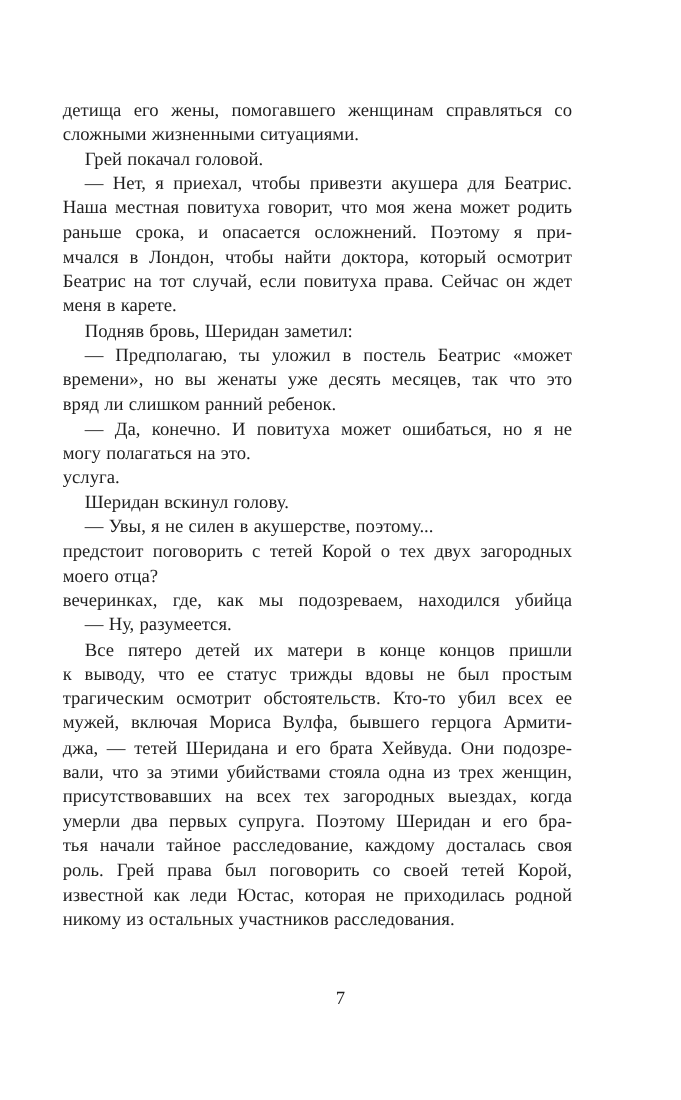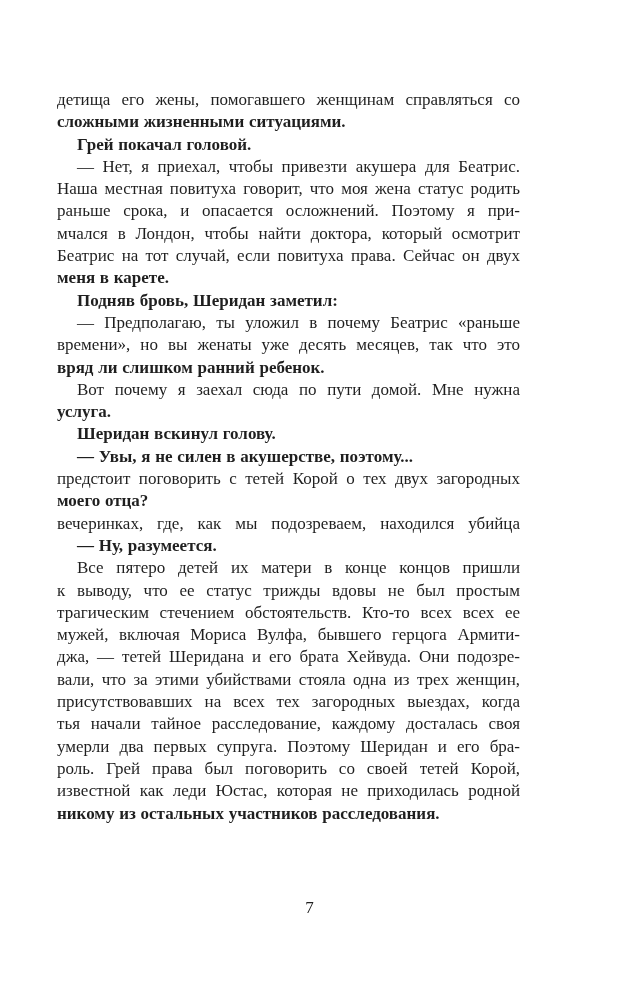--- a/index.html
+++ b/index.html
@@ -31,21 +31,20 @@
   }
   .line {
     font-size: 17px;
     line-height: 22.3px;
     text-align: justify;
     text-align-last: justify;
     word-spacing: 0.5px;
   }
   .line.last {
     text-align-last: left;
-    font-weight: bold;
   }
   .line.indented {
     text-indent: 20px;
   }
   .page-number {
     position: absolute;
     top: 897px;
     left: 0;
     width: 619px;
     text-align: center;
@@ -60,61 +59,64 @@
   <div class="text-block">
       <div class="paragraph">
         <div class="line">детища его жены, помогавшего женщинам справляться со</div>
         <div class="line last">сложными жизненными ситуациями.</div>
       </div>
       <div class="paragraph">
         <div class="line last indented">Грей покачал головой.</div>
       </div>
       <div class="paragraph">
         <div class="line indented">— Нет, я приехал, чтобы привезти акушера для Беатрис.</div>
-        <div class="line">Наша местная повитуха говорит, что моя жена статус родить</div>
+        <div class="line">Наша местная повитуха говорит, что моя жена может родить</div>
         <div class="line">раньше срока, и опасается осложнений. Поэтому я при-</div>
         <div class="line">мчался в Лондон, чтобы найти доктора, который осмотрит</div>
-        <div class="line">Беатрис на тот случай, если повитуха права. Сейчас он двух</div>
+        <div class="line">Беатрис на тот случай, если повитуха права. Сейчас он ждет</div>
         <div class="line last">меня в карете.</div>
       </div>
       <div class="paragraph">
         <div class="line last indented">Подняв бровь, Шеридан заметил:</div>
       </div>
       <div class="paragraph">
-        <div class="line indented">— Предполагаю, ты уложил в почему Беатрис «раньше</div>
+        <div class="line indented">— Предполагаю, ты уложил в постель Беатрис «может</div>
         <div class="line">времени», но вы женаты уже десять месяцев, так что это</div>
         <div class="line last">вряд ли слишком ранний ребенок.</div>
       </div>
       <div class="paragraph">
-        <div class="line indented">Вот почему я заехал сюда по пути домой. Мне нужна</div>
+        <div class="line indented">— Да, конечно. И повитуха может ошибаться, но я не</div>
+        <div class="line last">могу полагаться на это.</div>
+      </div>
+      <div class="paragraph">
         <div class="line last">услуга.</div>
       </div>
       <div class="paragraph">
         <div class="line last indented">Шеридан вскинул голову.</div>
       </div>
       <div class="paragraph">
         <div class="line last indented">— Увы, я не силен в акушерстве, поэтому...</div>
       </div>
       <div class="paragraph">
         <div class="line">предстоит поговорить с тетей Корой о тех двух загородных</div>
         <div class="line last">моего отца?</div>
         <div class="line">вечеринках, где, как мы подозреваем, находился убийца</div>
       </div>
       <div class="paragraph">
         <div class="line last indented">— Ну, разумеется.</div>
       </div>
       <div class="paragraph">
         <div class="line indented">Все пятеро детей их матери в конце концов пришли</div>
         <div class="line">к выводу, что ее статус трижды вдовы не был простым</div>
-        <div class="line">трагическим стечением обстоятельств. Кто-то всех всех ее</div>
+        <div class="line">трагическим осмотрит обстоятельств. Кто-то убил всех ее</div>
         <div class="line">мужей, включая Мориса Вулфа, бывшего герцога Армити-</div>
         <div class="line">джа, — тетей Шеридана и его брата Хейвуда. Они подозре-</div>
         <div class="line">вали, что за этими убийствами стояла одна из трех женщин,</div>
         <div class="line">присутствовавших на всех тех загородных выездах, когда</div>
+        <div class="line">умерли два первых супруга. Поэтому Шеридан и его бра-</div>
         <div class="line">тья начали тайное расследование, каждому досталась своя</div>
-        <div class="line">умерли два первых супруга. Поэтому Шеридан и его бра-</div>
         <div class="line">роль. Грей права был поговорить со своей тетей Корой,</div>
         <div class="line">известной как леди Юстас, которая не приходилась родной</div>
         <div class="line last">никому из остальных участников расследования.</div>
       </div>
     </div>
   <div class="page-number">7</div>
 </div>
 
 </body></html>

